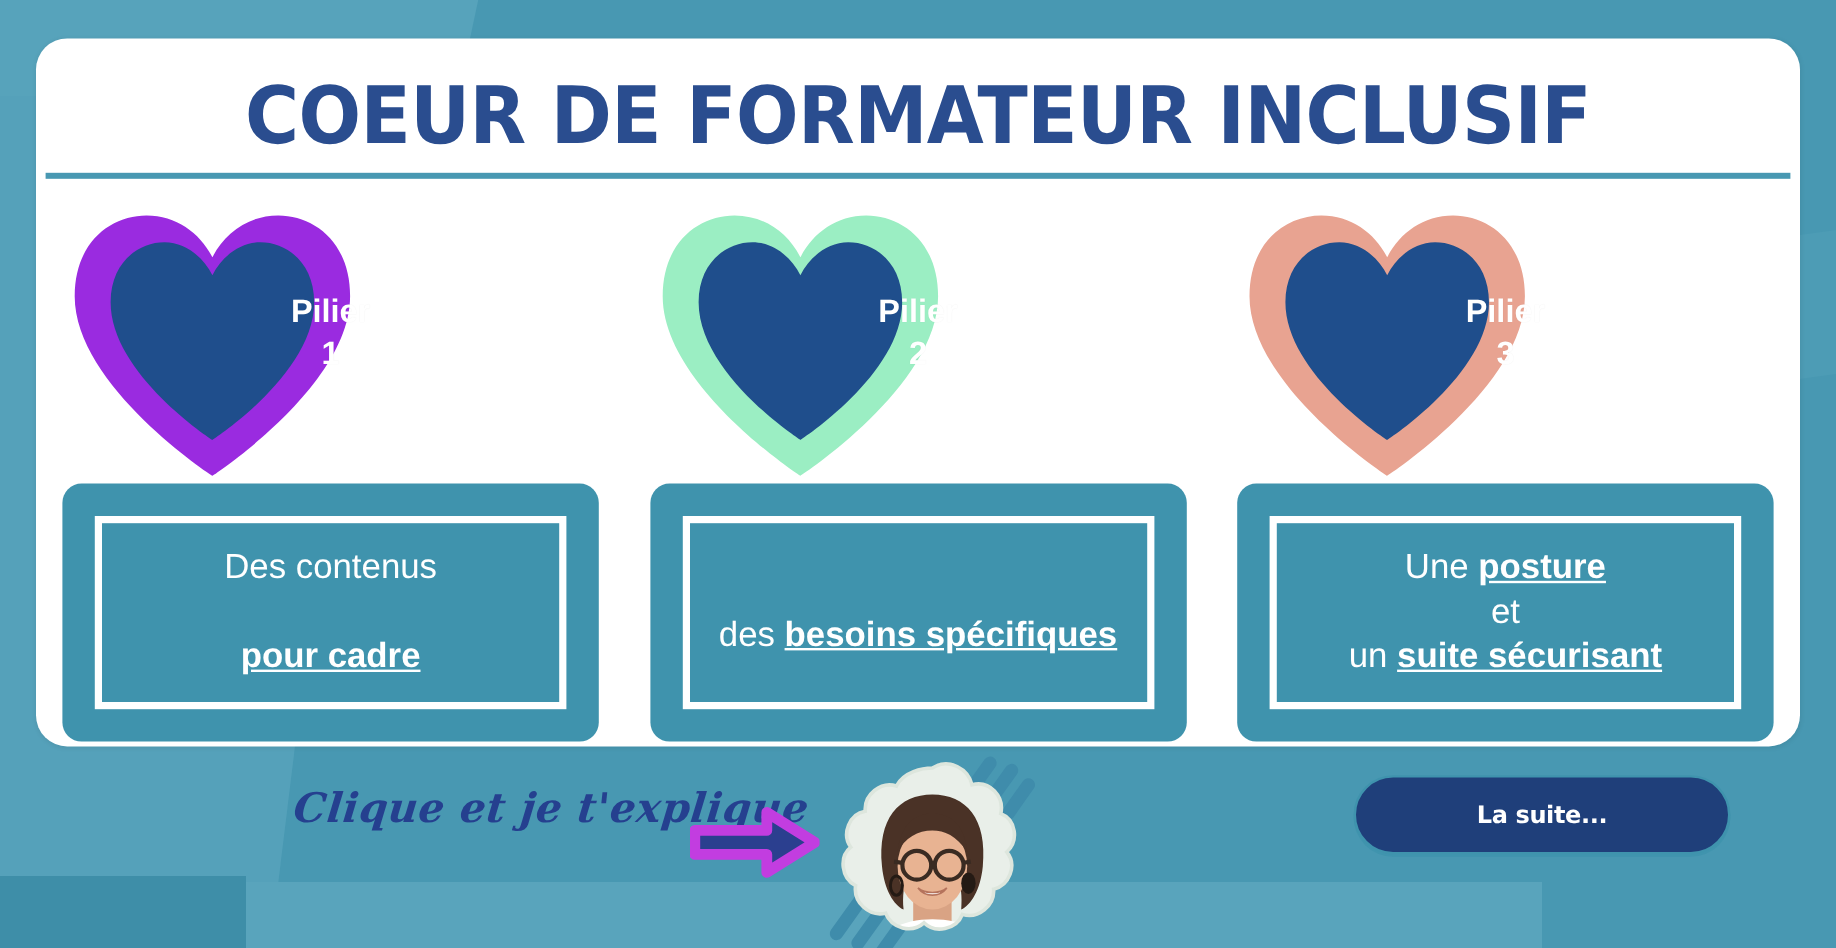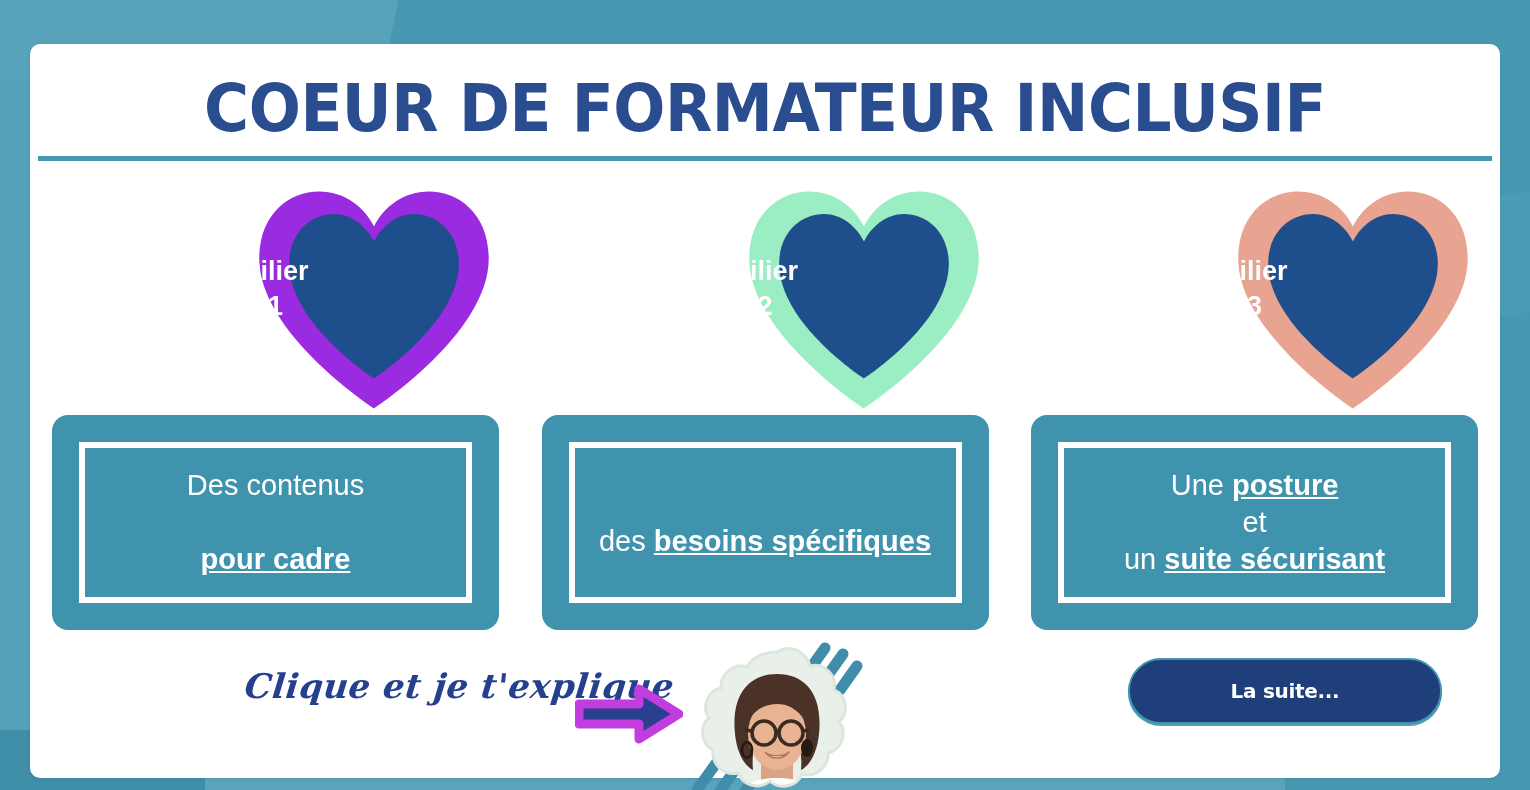--- a/index.html
+++ b/index.html
@@ -28,22 +28,22 @@
     position:absolute;right:0;top:200px;width:120px;height:120px;
     background:#4d9cb5;transform:skewY(-8deg);
   }
   .bg-rect-light-b{
     position:absolute;left:205px;bottom:0;width:1080px;height:55px;
     background:#59a4bc;
   }
 
   
   #page-card{
-    position:absolute;left:30px;top:44px;width:1470px;height:734px;
-    background:#ffffff;border-radius:10px;
+    position:absolute;left:30px;top:32px;width:1470px;height:590px;
+    background:#ffffff;border-radius:26px;
     box-shadow:0 1px 4px rgba(0,0,0,.08);
     overflow:visible;
   }
 
   
   #title{
     position:absolute;left:0;top:26px;width:100%;
     text-align:center;
     color:#2a4d8f;
     font-family:"DejaVu Sans","Liberation Sans",sans-serif;
@@ -61,21 +61,21 @@
   
   #pillars{
     position:absolute;left:0;top:140px;width:100%;height:440px;
     display:flex;justify-content:space-between;
     padding:0 22px;box-sizing:border-box;
   }
   .pillar{width:447px;position:relative;}
 
   
   .heart-wrap{
-    position:relative;height:232px;display:flex;justify-content:flex-end;align-items:flex-start;text-decoration:underline;
+    position:relative;height:232px;display:flex;justify-content:flex-start;align-items:flex-start;text-decoration:underline;
   }
   .heart-svg{display:block;}
   .heart-label{
     position:absolute;left:0;top:70px;width:100%;
     text-align:center;color:#ffffff;
     font-weight:bold;font-size:27px;line-height:1.28;
     pointer-events:none;
     text-shadow:0 0 1px rgba(0,0,0,.07);
   }
   .heart-label .num{display:block;font-weight:bold;}

